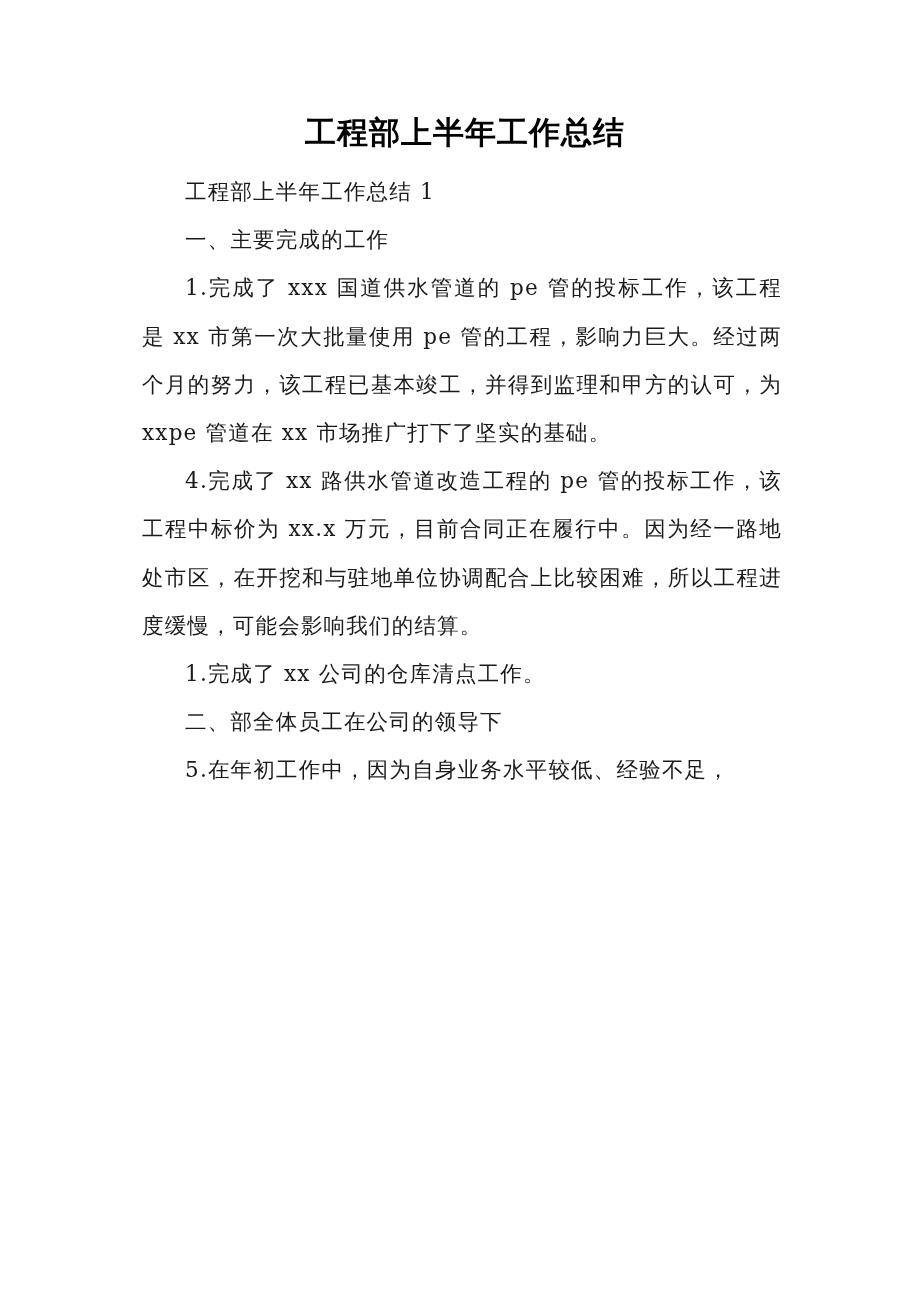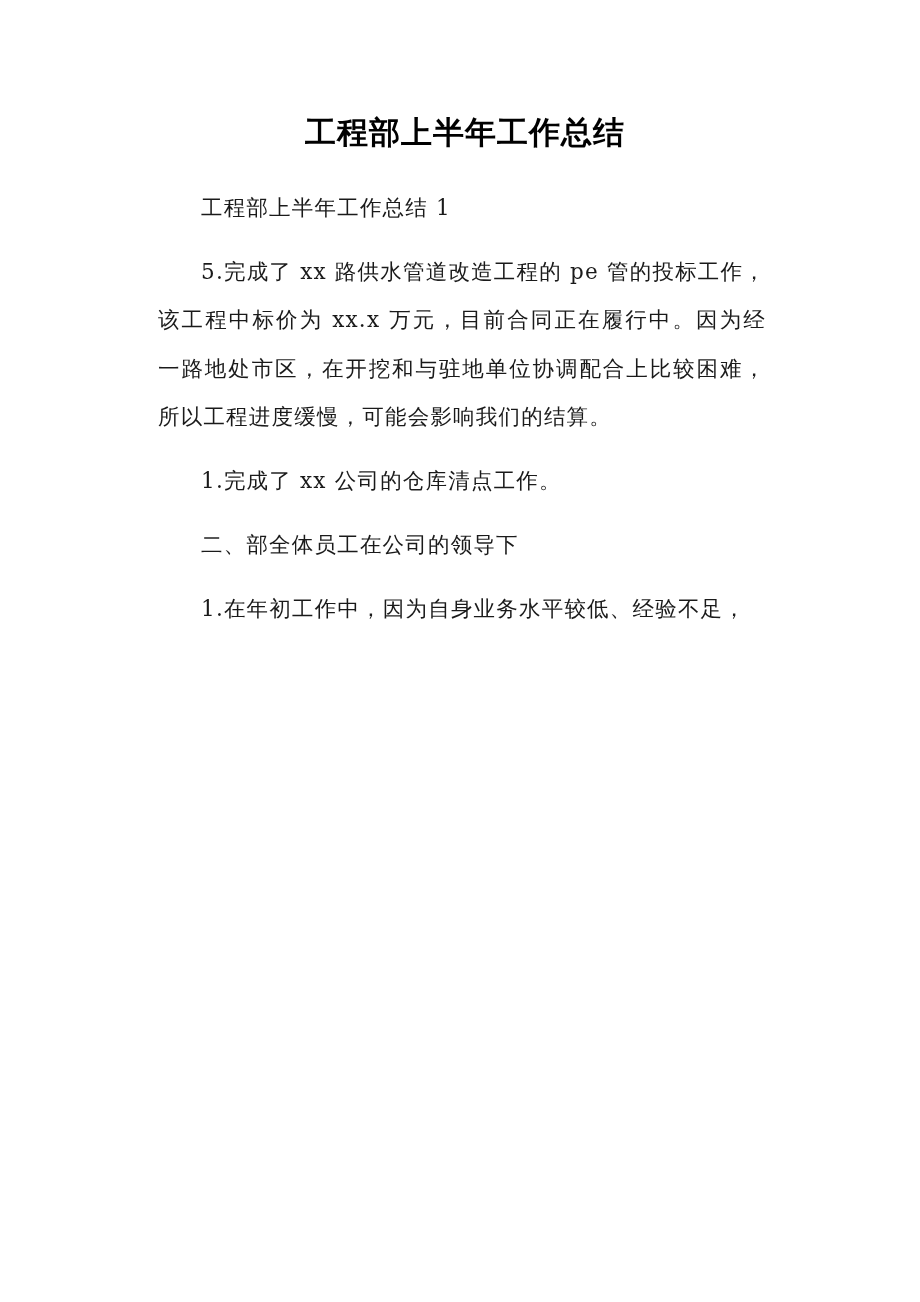--- a/index.html
+++ b/index.html
@@ -9,27 +9,29 @@
       position: absolute; left: 5px; top: 112px; width: 920px; text-align: center;
       font-family: "DejaVu Sans", "Liberation Sans", sans-serif; font-weight: bold;
       font-size: 31px; line-height: 40px; color: #000000; letter-spacing: 1px;
     }
     .body {
       position: absolute; left: 142px; top: 168px; width: 640px;
       font-family: "DejaVu Serif", "Liberation Serif", serif;
       font-size: 21.5px; line-height: 48.2px; color: #1a1a1a;
       text-align: justify; letter-spacing: 1.2px;
     }
-    .body p { margin: 16px; text-indent: 2em; }
+    .body p { margin: 0; text-indent: 2em; }
   </style>
 </head>
 <body>
 
 <div class="page">
   <div class="title">工程部上半年工作总结</div>
   <div class="body">
     <p>工程部上半年工作总结 1</p>
-    <p>5.完成了 xx 路供水管道改造工程的 pe 管的投标工作，该工程中标价为 xx.x 万元，目前合同正在履行中。因为经一路地处市区，在开挖和与驻地单位协调配合上比较困难，所以工程进度缓慢，可能会影响我们的结算。</p>
+    <p>一、主要完成的工作</p>
+    <p>1.完成了 xxx 国道供水管道的 pe 管的投标工作，该工程是 xx 市第一次大批量使用 pe 管的工程，影响力巨大。经过两个月的努力，该工程已基本竣工，并得到监理和甲方的认可，为 xxpe 管道在 xx 市场推广打下了坚实的基础。</p>
+    <p>4.完成了 xx 路供水管道改造工程的 pe 管的投标工作，该工程中标价为 xx.x 万元，目前合同正在履行中。因为经一路地处市区，在开挖和与驻地单位协调配合上比较困难，所以工程进度缓慢，可能会影响我们的结算。</p>
     <p>1.完成了 xx 公司的仓库清点工作。</p>
     <p>二、部全体员工在公司的领导下</p>
-    <p>1.在年初工作中，因为自身业务水平较低、经验不足，</p>
+    <p>5.在年初工作中，因为自身业务水平较低、经验不足，</p>
   </div>
 </div>
 
 </body></html>

